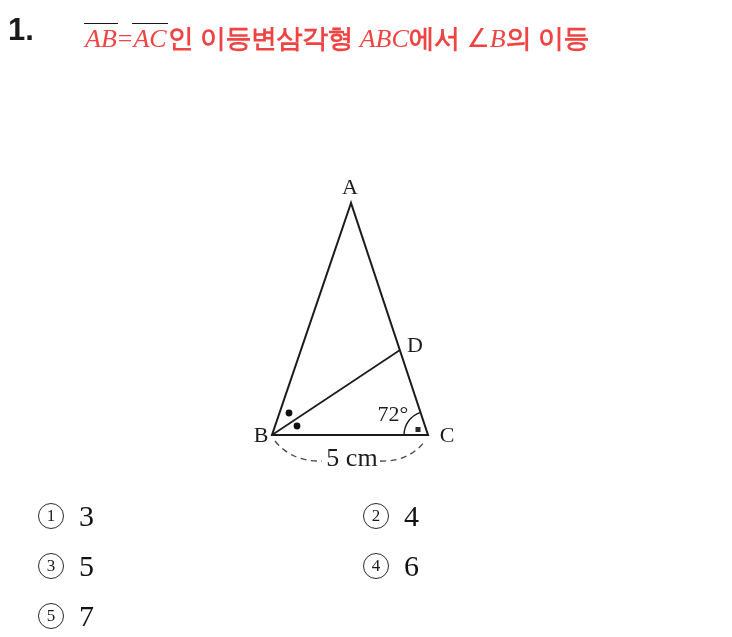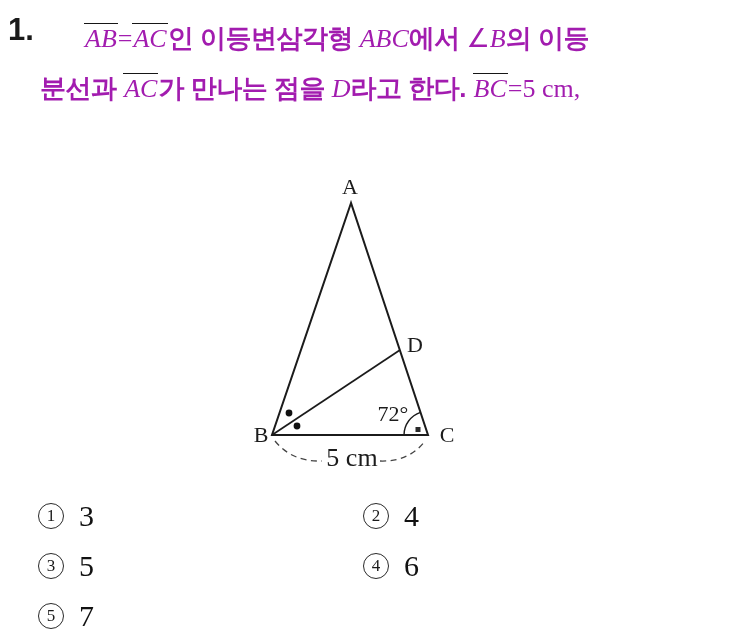--- a/index.html
+++ b/index.html
@@ -7,21 +7,21 @@
     position:relative; width:732px; height:637px;
     background:#ffffff; overflow:hidden;
     font-family:"Liberation Serif", serif; color:#1a1a1a;
   }
   .prob-num {
     position:absolute; left:8px; top:12px;
     font-family:"Liberation Sans", sans-serif; font-weight:700; font-size:31px;
   }
   .line {
     position:absolute; white-space:nowrap;
-    font-size:26px; line-height:44px; color:#a21caf;
+    font-size:26px; line-height:44px; color:#ef4444;
   }
   .l1 { left:84px;  top:16px; }
   .l2 { left:40px;  top:66px; }
   .l3 { left:42px;  top:116px; }
   .k  { font-family:"Liberation Sans", sans-serif; font-weight:700; letter-spacing:-0.5px; }
   .m  { font-family:"Liberation Serif", serif; font-style:italic; }
   .mu { font-family:"Liberation Serif", serif; font-style:normal; }
   .mo { font-family:"Liberation Serif", serif; font-style:italic;
         border-top:1.8px solid #161616; padding:0 1px; }
   svg.diagram { position:absolute; left:0; top:0; }
@@ -49,23 +49,20 @@
 <body>
 
 <div class="page">
 
   <div class="prob-num">1.</div>
 
   <div class="line l1">
     <span class="mo">AB</span><span class="mu">=</span><span class="mo">AC</span><span class="k">인 이등변삼각형 </span><span class="m">ABC</span><span class="k">에서 </span><span class="mu">∠</span><span class="m">B</span><span class="k">의 이등</span>
   </div>
 
-  <div class="line l2">
-    <span class="k">분선과 </span><span class="mo">AC</span><span class="k">가 만나는 점을 </span><span class="m">D</span><span class="k">라고 한다. </span><span class="mo">BC</span><span class="mu">=5 cm,</span>
-  </div>
 
 
   <svg class="diagram" width="732" height="637" viewBox="0 0 732 637">
 
     <polygon points="351,203 272,435 428,435" fill="none" stroke="#1b1b1b" stroke-width="2"></polygon>
 
     <line x1="272" y1="435" x2="400" y2="350" stroke="#1b1b1b" stroke-width="1.7"></line>
 
     <circle cx="289" cy="413" r="3.4" fill="#111"></circle>
     <circle cx="297" cy="426" r="3.4" fill="#111"></circle>

